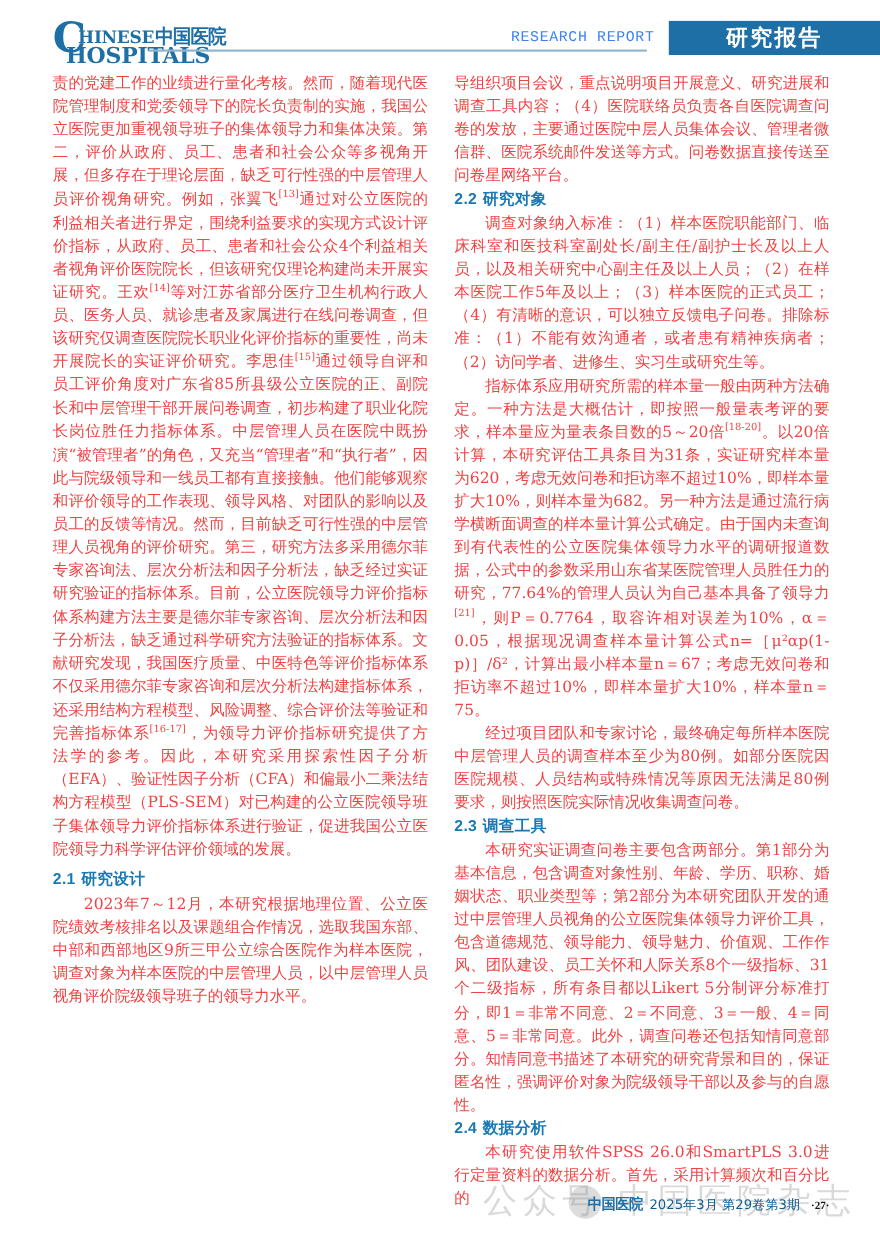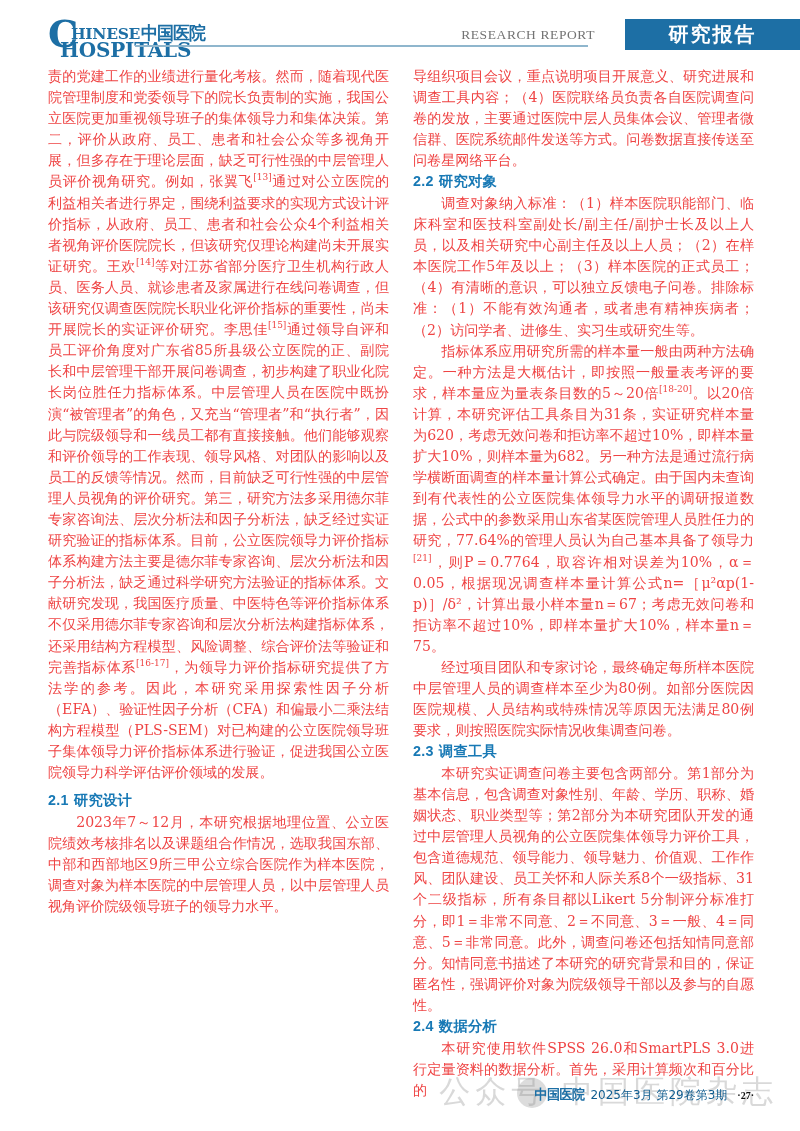--- a/index.html
+++ b/index.html
@@ -76,31 +76,31 @@
     left: 135px;
     top: 45px;
     width: 453px;
     height: 2px;
     background: #8fb6cd;
   }
   .research-report-en {
     position: absolute;
     right: 205px;
     top: 27px;
-    font-family: Liberation Serif, serif;
+    font-family: Liberation Mono, monospace;
     font-size: 13.5px;
-    color: #737373;
+    color: #3b82f6;
     letter-spacing: 0.6px;
     white-space: nowrap;
   }
   .research-report-cn {
     position: absolute;
     right: 0px;
     top: 19px;
-    width: 175px;
+    width: 192px;
     height: 31px;
     background: #1d6fa5;
     color: #ffffff;
     font-family: "DejaVu Sans", "Liberation Sans", sans-serif;
     font-size: 20px;
     font-weight: bold;
     letter-spacing: 2px;
     display: flex;
     align-items: center;
     justify-content: center;

